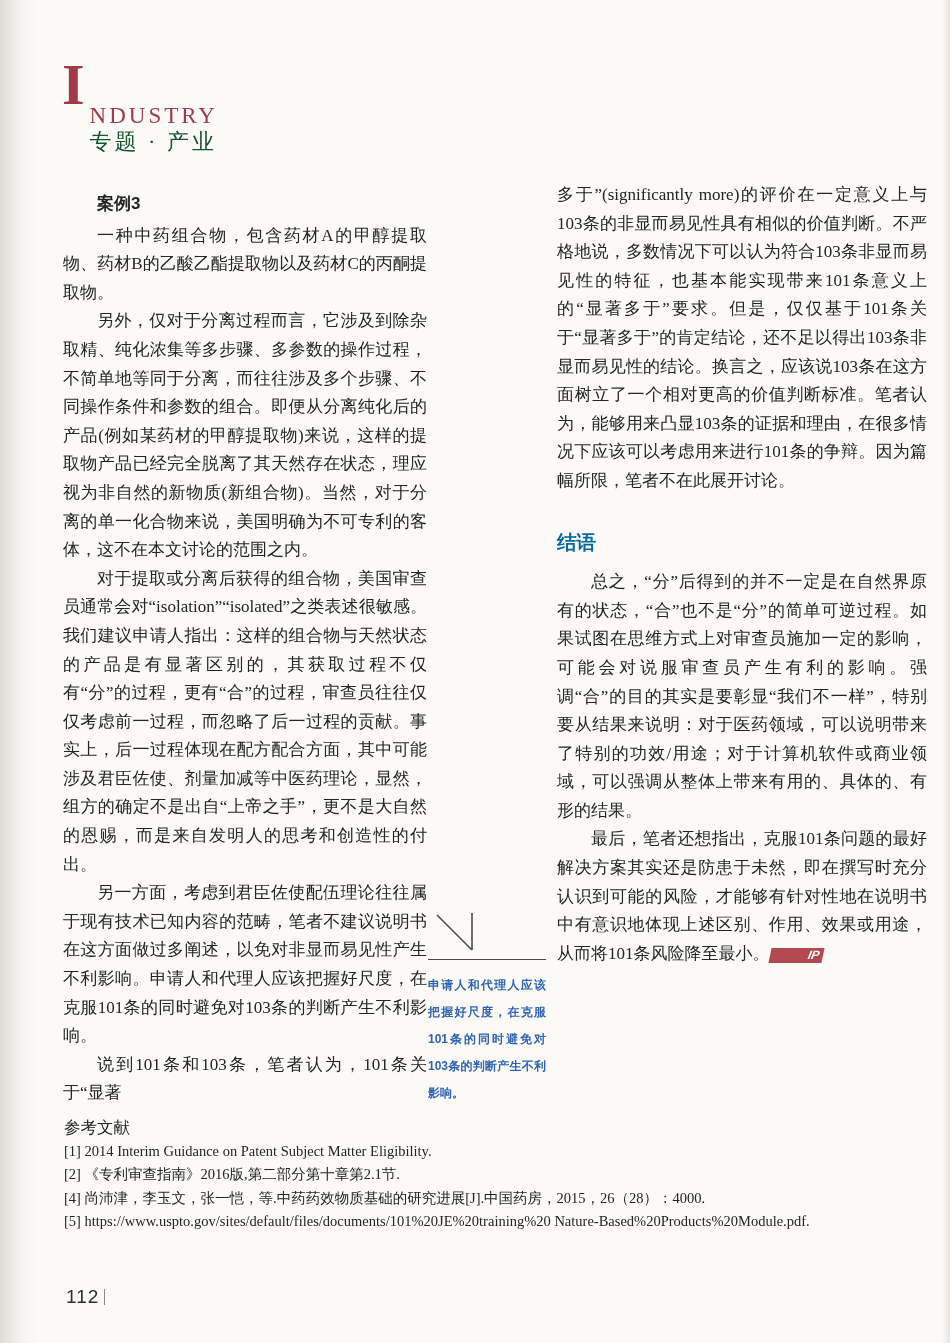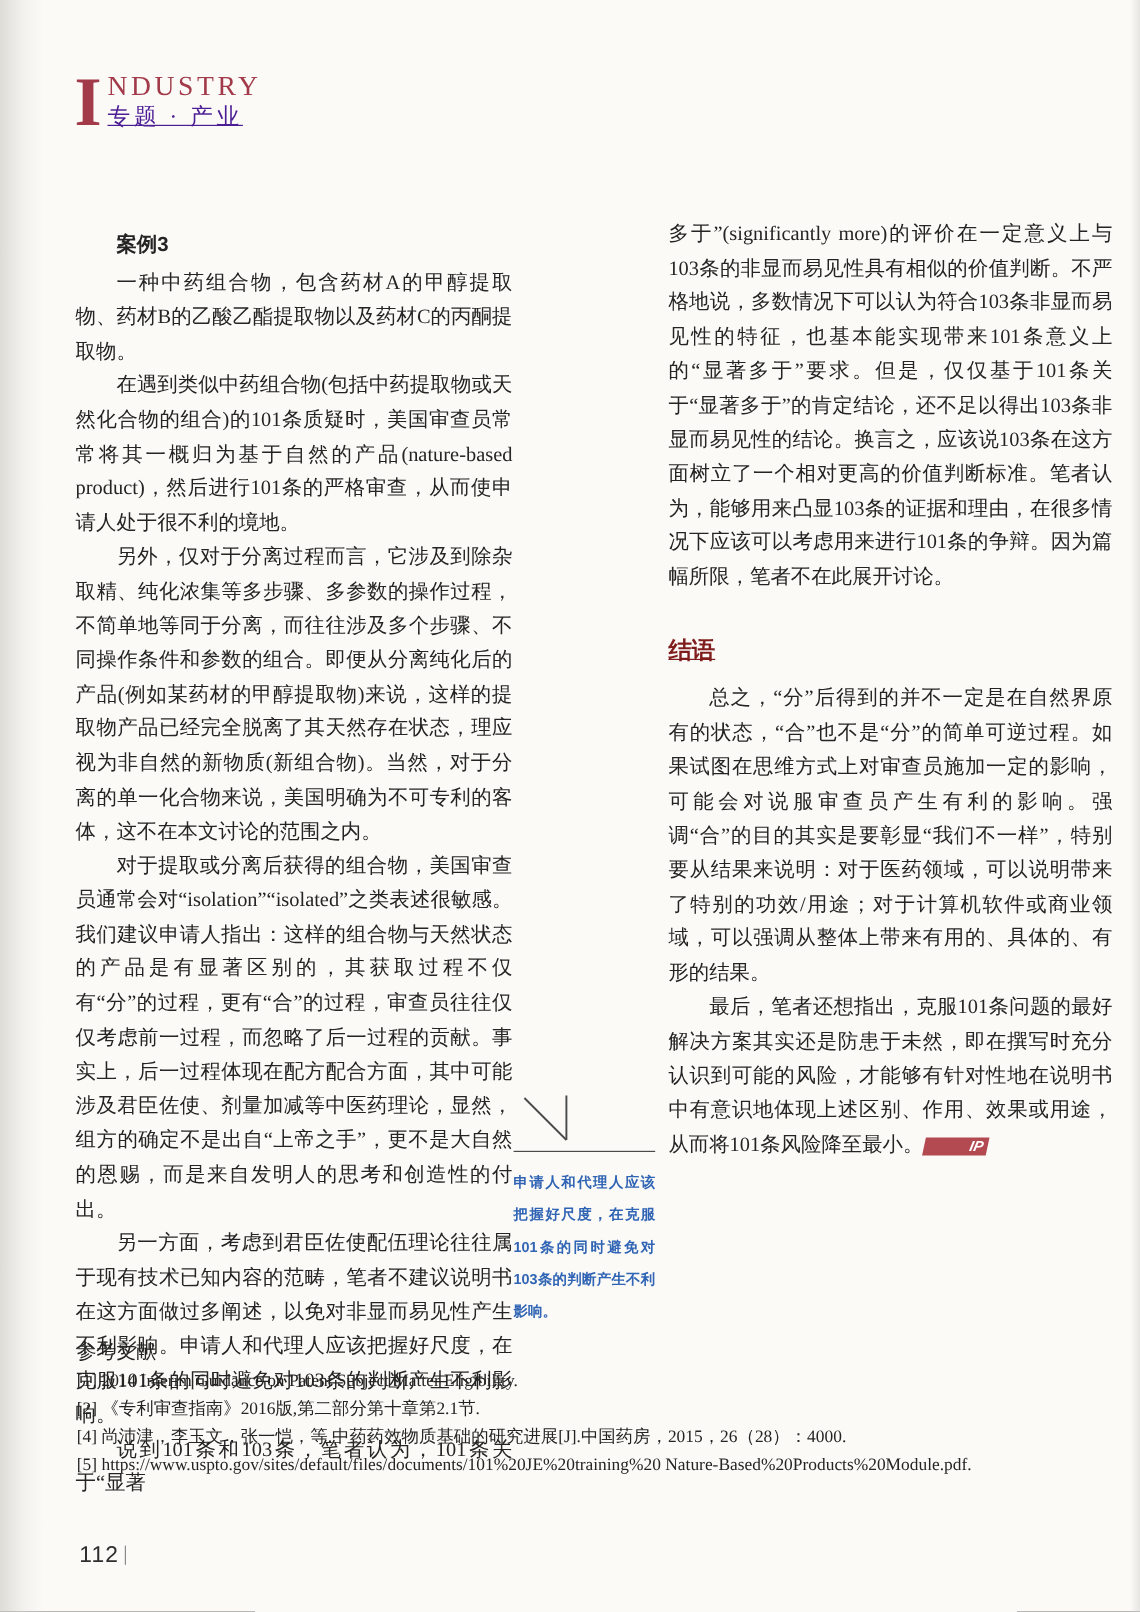--- a/index.html
+++ b/index.html
@@ -8,33 +8,33 @@
   .page::before{content:'';position:absolute;left:0;top:0;bottom:0;width:36px;
         background:linear-gradient(to right,#dedcd7,#f3f2ee 55%,rgba(255,255,255,0));pointer-events:none;}
   .page::after{content:'';position:absolute;right:0;top:0;bottom:0;width:8px;
         background:linear-gradient(to left,#e7e5e1,rgba(255,255,255,0));pointer-events:none;}
 
   
   .hdr{position:absolute;left:62px;top:60px;display:flex;align-items:flex-start;}
   .big-i{font-size:58px;line-height:50px;font-weight:bold;color:#a23a49;
          font-family:"Liberation Serif","DejaVu Serif",serif;}
   .hdr-txt{margin-left:5px;}
-  .hdr-industry{font-size:23px;line-height:24px;letter-spacing:3px;color:#a23a49;}
-  .hdr-sub{font-size:19px;line-height:24px;letter-spacing:3px;color:#4c1d95;margin-top:2px;text-decoration:underline;}
+  .hdr-industry{font-size:23px;line-height:24px;letter-spacing:3px;color:#a23a49;margin-top:44px;}
+  .hdr-sub{font-size:22px;line-height:24px;letter-spacing:3px;color:#14532d;margin-top:2px;}
 
   
   .col{font-size:17px;line-height:28.6px;text-align:justify;}
   .col p{margin:0;text-indent:2em;}
   .col p.noindent{text-indent:0;font-family:Liberation Serif, serif;}
   .col-left{position:absolute;left:63px;top:190px;width:364px;}
   .col-right{position:absolute;left:557px;top:181px;width:370px;}
   .case-heading{font-family:"Liberation Sans","DejaVu Sans",sans-serif;font-weight:bold;
         font-size:17px;text-indent:2em;margin:0 0 3px 0;}
   .section-heading{font-family:"Liberation Sans","DejaVu Sans",sans-serif;font-weight:bold;
-        font-size:19.5px;margin:32px 0 12px 0;color:#7f1d1d;text-decoration:underline;}
+        font-size:19.5px;margin:32px 0 12px 0;color:#0369a1;}
 
   
   .pull-quote{position:absolute;left:428px;top:886px;width:118px;}
   .pq-arrow{display:block;}
   .pq-rule{border:none;border-top:1.6px solid #4a4a4a;margin:3px 0 0 0;}
   .pq-text{margin-top:12px;font-family:"Liberation Sans","DejaVu Sans",sans-serif;
         font-weight:bold;font-size:12px;line-height:27px;color:#3064b4;text-align:justify;}
 
   
   .ip-badge{display:inline-block;background:#b34a52;color:#fff;
@@ -62,21 +62,20 @@
     <span class="big-i">I</span>
     <div class="hdr-txt">
       <div class="hdr-industry">NDUSTRY</div>
       <div class="hdr-sub">专题 · 产业</div>
     </div>
   </div>
 
   <div class="col col-left">
     <div class="case-heading">案例3</div>
     <p>一种中药组合物，包含药材A的甲醇提取物、药材B的乙酸乙酯提取物以及药材C的丙酮提取物。</p>
-    <p>在遇到类似中药组合物(包括中药提取物或天然化合物的组合)的101条质疑时，美国审查员常常将其一概归为基于自然的产品(nature-based product)，然后进行101条的严格审查，从而使申请人处于很不利的境地。</p>
     <p>另外，仅对于分离过程而言，它涉及到除杂取精、纯化浓集等多步骤、多参数的操作过程，不简单地等同于分离，而往往涉及多个步骤、不同操作条件和参数的组合。即便从分离纯化后的产品(例如某药材的甲醇提取物)来说，这样的提取物产品已经完全脱离了其天然存在状态，理应视为非自然的新物质(新组合物)。当然，对于分离的单一化合物来说，美国明确为不可专利的客体，这不在本文讨论的范围之内。</p>
     <p>对于提取或分离后获得的组合物，美国审查员通常会对“isolation”“isolated”之类表述很敏感。我们建议申请人指出：这样的组合物与天然状态的产品是有显著区别的，其获取过程不仅有“分”的过程，更有“合”的过程，审查员往往仅仅考虑前一过程，而忽略了后一过程的贡献。事实上，后一过程体现在配方配合方面，其中可能涉及君臣佐使、剂量加减等中医药理论，显然，组方的确定不是出自“上帝之手”，更不是大自然的恩赐，而是来自发明人的思考和创造性的付出。</p>
     <p>另一方面，考虑到君臣佐使配伍理论往往属于现有技术已知内容的范畴，笔者不建议说明书在这方面做过多阐述，以免对非显而易见性产生不利影响。申请人和代理人应该把握好尺度，在克服101条的同时避免对103条的判断产生不利影响。</p>
     <p>说到101条和103条，笔者认为，101条关于“显著</p>
   </div>
 
   <div class="pull-quote">
     <svg class="pq-arrow" width="118" height="70" viewBox="0 0 118 70">
       <line x1="9" y1="29" x2="44" y2="64" stroke="#4a4a4a" stroke-width="1.6"></line>
       <line x1="44" y1="27" x2="44" y2="64" stroke="#4a4a4a" stroke-width="1.6"></line>

